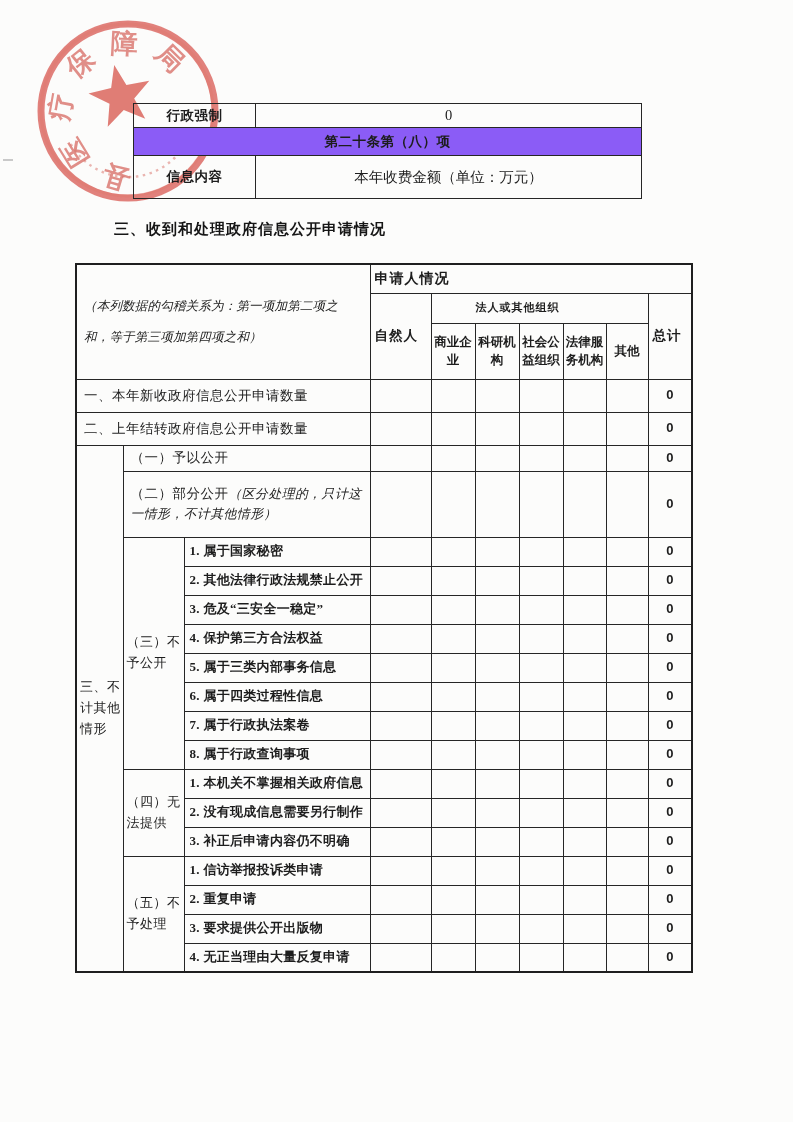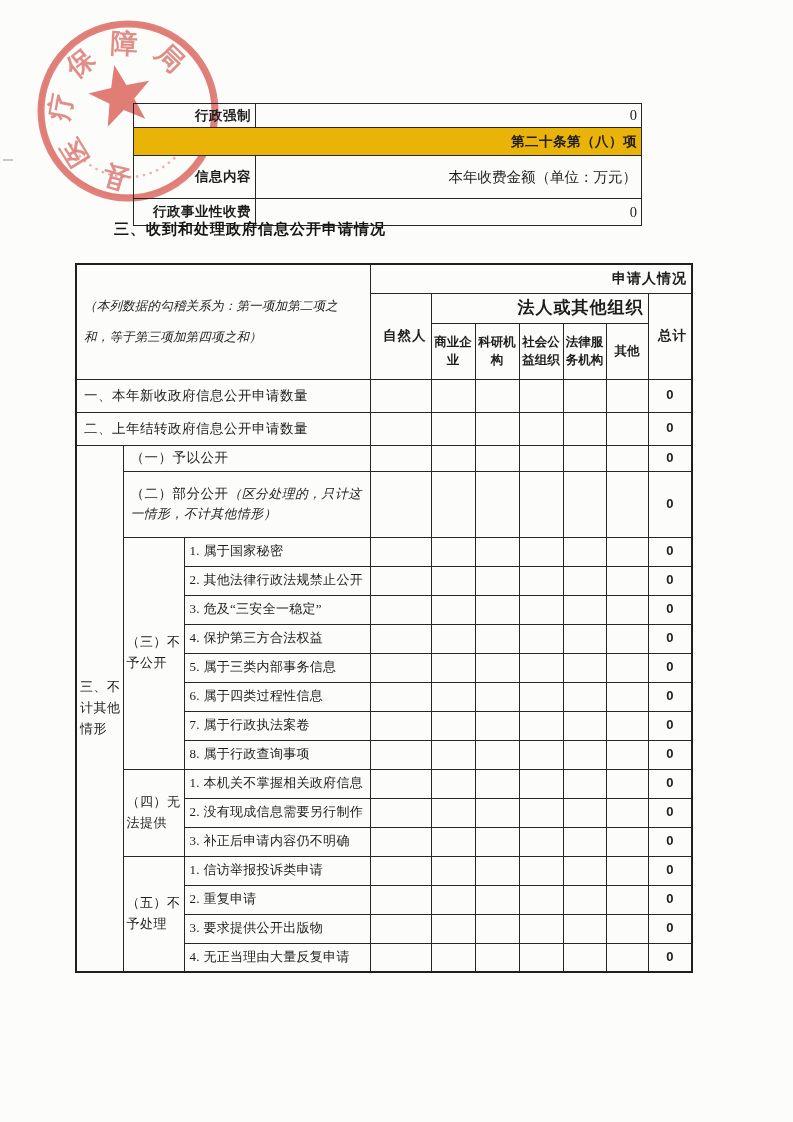--- a/index.html
+++ b/index.html
@@ -13,49 +13,49 @@
   .seal svg{width:100%;height:100%;}
   .seal text{font-family:"Liberation Serif",serif;font-weight:bold;}
 
   .edge-artifact{position:absolute;left:3px;top:159px;width:10px;height:2px;
         background:#adadad;opacity:.65;}
 
   
   .top-table{position:absolute;left:133px;top:103px;}
   table{border-collapse:collapse;table-layout:fixed;}
   .top-table table{width:508px;}
-  .top-table td{border:1.6px solid #262626;font-size:14px;text-align:right;
+  .top-table td{border:1.6px solid #262626;font-size:14px;text-align:center;
         padding:1px 4px;overflow:hidden;}
   .top-table .lbl{font-family:"Liberation Sans","DejaVu Sans",sans-serif;
         font-weight:600;font-size:13.5px;letter-spacing:.5px;}
   .top-table .val{font-size:14.5px;}
   .tt-r1{height:24px;}.tt-r2{height:28px;}.tt-r3{height:43px;}.tt-r4{height:27px;}
 
   
   .section-title{position:absolute;left:114px;top:220px;
         font-family:"Liberation Sans","DejaVu Sans",sans-serif;
         font-weight:700;font-size:15px;letter-spacing:1px;color:#161616;}
 
   
   .main-table{position:absolute;left:75px;top:263px;}
   .main-table table{width:616px;border:2px solid #1f1f1f;}
   .main-table td{border:1.5px solid #262626;font-size:13.5px;line-height:1.45;
         padding:1px 4px;overflow:hidden;vertical-align:middle;}
   .rH1{height:29px;}.rH2{height:30px;}.rH3{height:56px;}
   .r33{height:33px;}.r26{height:26px;}.r66{height:66px;}.r29{height:29px;}
-  td.hdr{text-align:right;font-weight:600;font-size:14px;letter-spacing:1px;}
+  td.hdr{text-align:left;font-weight:600;font-size:14px;letter-spacing:1px;}
   td.hdr-sm{text-align:center;font-weight:600;font-size:12.5px;line-height:1.45;
         letter-spacing:0;padding:1px 2px;}
   td.note{font-style:italic;font-size:12.5px;line-height:2.45;letter-spacing:.2px;
         padding:2px 7px;vertical-align:middle;color:#222;margin-top:22px;}
   td.rowlabel{padding-left:7px;letter-spacing:.5px;}
   td.group{font-size:13px;text-align:left;padding:2px 2px 2px 3px;line-height:1.6;
         letter-spacing:.5px;vertical-align:middle;}
   td.sub{font-size:13px;padding:16px 3px;line-height:1.6;letter-spacing:.5px;}
-  td.item{font-size:13px;padding-left:5px;letter-spacing:.3px;}
+  td.item{font-size:13px;padding-left:5px;letter-spacing:.3px;font-weight:bold;}
   td.datacell{background:transparent;}
   td.total{text-align:center;font-family:"Liberation Sans","DejaVu Sans",sans-serif;
         font-weight:600;font-size:13px;}
   .kai{font-style:italic;font-size:12.8px;}
 </style>
 </head>
 <body>
 
 <div class="page">
 
@@ -85,29 +85,25 @@
       <colgroup>
           <col style="width:122px">
           <col style="width:386px">
         </colgroup>
       <tbody>
           <tr class="tt-r1">
         <td class="lbl">行政强制</td>
         <td class="val">0</td>
       </tr>
       <tr class="tt-r2">
-        <td colspan="2" class="lbl" style="background:#eab308;">第二十条第（八）项</td>
+        <td colspan="2" class="lbl" style="background:#8b5cf6;">第二十条第（八）项</td>
       </tr>
       <tr class="tt-r3">
         <td class="lbl">信息内容</td>
         <td class="val">本年收费金额（单位：万元）</td>
-      </tr>
-      <tr class="tt-r4">
-        <td class="lbl">行政事业性收费</td>
-        <td class="val">0</td>
       </tr>
     </tbody>
       </table>
   </div>
 
   <div class="section-title">三、收到和处理政府信息公开申请情况</div>
 
   <div class="main-table">
     <table>
       <colgroup>
@@ -123,21 +119,21 @@
         <col style="width:44px">
       </colgroup>
 
       <tbody>
           <tr class="rH1">
         <td colspan="3" rowspan="3" class="note">（本列数据的勾稽关系为：第一项加第二项之和，等于第三项加第四项之和）</td>
         <td colspan="7" class="hdr">申请人情况</td>
       </tr>
       <tr class="rH2">
         <td rowspan="2" class="hdr" style="font-size:13.5px;">自然人</td>
-        <td colspan="5" class="hdr" style="font-size:17px;padding-left:44px;">法人或其他组织</td>
+        <td colspan="5" class="hdr" style="font-size:11px;padding-left:44px;">法人或其他组织</td>
         <td rowspan="2" class="hdr" style="font-size:13.5px;">总计</td>
       </tr>
       <tr class="rH3">
         <td class="hdr-sm">商业企业</td>
         <td class="hdr-sm">科研机构</td>
         <td class="hdr-sm">社会公益组织</td>
         <td class="hdr-sm">法律服务机构</td>
         <td class="hdr-sm">其他</td>
       </tr>
 

